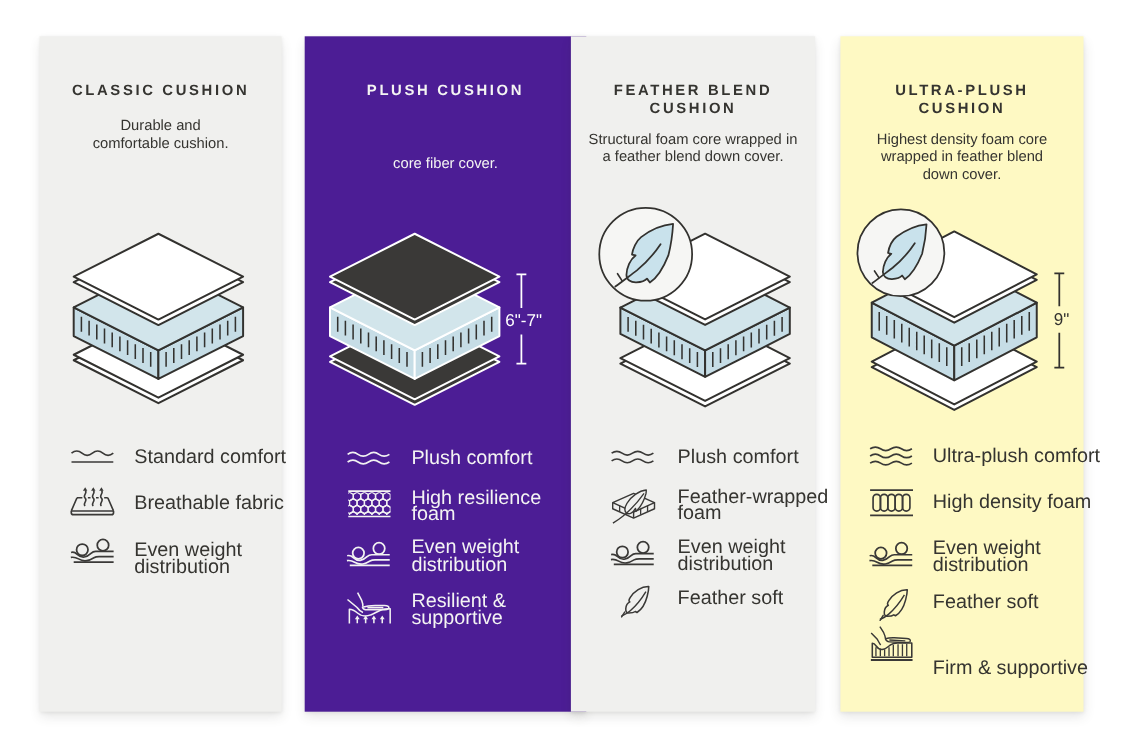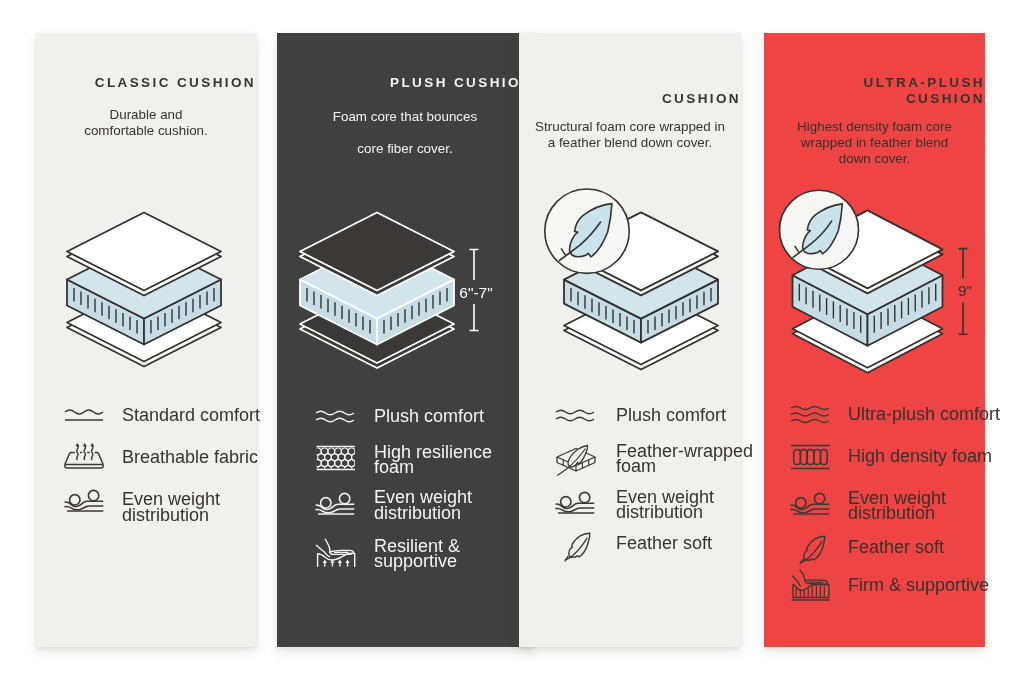--- a/index.html
+++ b/index.html
@@ -1,18 +1,18 @@
 <!DOCTYPE html>
 <html><head><meta charset="utf-8">
 <style>
   html,body { margin:0; padding:0; width:1024px; height:683px; background:#ffffff;
               font-family:"Liberation Sans", sans-serif; overflow:hidden; }
   .card { position:absolute; top:33px; height:614px;
           box-shadow: 0 5px 10px rgba(60,60,55,.13), 0 1px 3px rgba(60,60,55,.08); }
-  .title { position:absolute; width:100%; text-align:right; font-weight:bold;
+  .title { position:absolute; width:100%; text-align:center; font-weight:bold;
            font-size:13.5px; letter-spacing:2.4px; transform:translateY(-50%); white-space:nowrap; }
   .desc { position:absolute; width:100%; text-align:center; font-size:13.4px;
           transform:translateY(-50%); white-space:nowrap; }
   .illwrap { position:absolute; left:0; top:0; width:100%; height:100%; }
   .illwrap svg { position:absolute; left:0; top:0; }
   .icon { position:absolute; width:44px; height:44px; }
   .ftext { position:absolute; font-size:18px; line-height:15.5px; white-space:nowrap; }
 </style></head>
 <body>
 <div class="card" style="left:36px; width:220px; background:#f0f0ee; color:#353430">
@@ -51,23 +51,22 @@
     <div class="ftext" style="left:86px; top:416.8px">Breathable fabric</div>
     <div class="icon" style="left:26px; top:444.5px"><svg width="44" height="44" viewBox="0 0 44 44">
         <circle cx="12.8" cy="21.8" r="5.2" fill="none" stroke="#3a3937" stroke-width="1.6"></circle>
         <circle cx="31.6" cy="17.6" r="5.2" fill="none" stroke="#3a3937" stroke-width="1.6"></circle>
         <path d="M2.6 24.2 C4.8 23.5 6.6 24.4 8.2 25.9 C10.2 27.8 12.2 28.7 14.6 28.4 C17.1 28.1 19.1 26.6 20.7 25.1 C21.9 24 23.2 23.3 25 23.3 L41.3 23.3" fill="none" stroke="#3a3937" stroke-width="1.5"></path>
         <path d="M2.4 28.7 C5.4 28.2 7.4 28.9 9.4 30.1 C11.9 31.6 14.4 32.1 16.9 31.7 C19.4 31.3 21.4 30.2 23.4 29 C24.6 28.3 26 28 28 28 L41.3 28" fill="none" stroke="#3a3937" stroke-width="1.5"></path>
         <path d="M5 33 L41.3 33" stroke="#3a3937" stroke-width="1.5"></path>
       </svg></div>
     <div class="ftext" style="left:86px; top:459.0px">Even weight<br>distribution</div>
   </div>
-<div class="card" style="left:277px; width:256px; background:#404040; color:#f4f4f3">
+<div class="card" style="left:277px; width:256px; background:#4c1d95; color:#f4f4f3">
     <div class="title" style="top:49.0px">PLUSH CUSHION</div>
-    <div class="desc" style="top:82.5px">Foam core that bounces</div>
     <div class="desc" style="top:114.5px">core fiber cover.</div>
     <div class="illwrap">
       <svg class="illus" width="220" height="400" viewBox="0 0 220 400">
         <path d="M100 257 L177 296 L100 335 L23 296 Z" fill="#3a3937" stroke="#ffffff" stroke-width="1.8" stroke-linejoin="round"></path>
         <path d="M100 252 L177 291 L100 330 L23 291 Z" fill="#3a3937" stroke="#ffffff" stroke-width="1.8" stroke-linejoin="round"></path>
         <path d="M23 246.5 L100 285.5 L100 311.5 L23 272.5 Z" fill="#c6dde6" stroke="#ffffff" stroke-width="1.8" stroke-linejoin="round"></path>
         <path d="M177 246.5 L100 285.5 L100 311.5 L177 272.5 Z" fill="#c6dde6" stroke="#ffffff" stroke-width="1.8" stroke-linejoin="round"></path>
         <path d="M100 207.5 L177 246.5 L100 285.5 L23 246.5 Z" fill="#d2e5eb" stroke="#ffffff" stroke-width="1.8" stroke-linejoin="round"></path>
         <path d="M30.0 255.0 L30.0 268.5 M170.0 255.0 L170.0 268.5 M37.0 258.6 L37.0 272.1 M163.0 258.6 L163.0 272.1 M44.0 262.1 L44.0 275.6 M156.0 262.1 L156.0 275.6 M51.0 265.7 L51.0 279.2 M149.0 265.7 L149.0 279.2 M58.0 269.2 L58.0 282.7 M142.0 269.2 L142.0 282.7 M65.0 272.8 L65.0 286.3 M135.0 272.8 L135.0 286.3 M72.0 276.3 L72.0 289.8 M128.0 276.3 L128.0 289.8 M79.0 279.9 L79.0 293.4 M121.0 279.9 L121.0 293.4 M86.0 283.4 L86.0 296.9 M114.0 283.4 L114.0 296.9 M93.0 287.0 L93.0 300.5 M107.0 287.0 L107.0 300.5" stroke="#33322f" stroke-width="1.4" fill="none"></path>
         <path d="M100 184.5 L177 223.5 L100 262.5 L23 223.5 Z" fill="#3a3937" stroke="#ffffff" stroke-width="1.8" stroke-linejoin="round"></path>
@@ -136,20 +135,21 @@
         <path d="M19.4 34.5 L19.4 30" stroke="#f2f2f2" stroke-width="1.4"></path>
         <path d="M17.2 31 L19.4 27.6 L21.599999999999998 31 Z" fill="#f2f2f2" stroke="none"></path>
         <path d="M26.9 34.5 L26.9 30" stroke="#f2f2f2" stroke-width="1.4"></path>
         <path d="M24.7 31 L26.9 27.6 L29.099999999999998 31 Z" fill="#f2f2f2" stroke="none"></path>
         <path d="M34.5 34.5 L34.5 30" stroke="#f2f2f2" stroke-width="1.4"></path>
         <path d="M32.3 31 L34.5 27.6 L36.7 31 Z" fill="#f2f2f2" stroke="none"></path>
       </svg></div>
     <div class="ftext" style="left:97px; top:505.5px">Resilient &amp;<br>supportive</div>
   </div>
 <div class="card" style="left:519px; width:222px; background:#f0f0ee; color:#353430">
+    <div class="title" style="top:49.4px">FEATHER BLEND</div>
     <div class="title" style="top:64.9px">CUSHION</div>
     <div class="desc" style="top:93.0px">Structural foam core wrapped in</div>
     <div class="desc" style="top:109.0px">a feather blend down cover.</div>
     <div class="illwrap">
       <svg class="illus" width="222" height="400" viewBox="0 0 222 400">
         <path d="M122 258.5 L199 297.5 L122 336.5 L45 297.5 Z" fill="#ffffff" stroke="#33322f" stroke-width="1.8" stroke-linejoin="round"></path>
         <path d="M122 253.5 L199 292.5 L122 331.5 L45 292.5 Z" fill="#ffffff" stroke="#33322f" stroke-width="1.8" stroke-linejoin="round"></path>
         <path d="M45 246.6 L122 285.6 L122 309.6 L45 270.6 Z" fill="#c6dde6" stroke="#33322f" stroke-width="1.8" stroke-linejoin="round"></path>
         <path d="M199 246.6 L122 285.6 L122 309.6 L199 270.6 Z" fill="#c6dde6" stroke="#33322f" stroke-width="1.8" stroke-linejoin="round"></path>
         <path d="M122 207.6 L199 246.6 L122 285.6 L45 246.6 Z" fill="#d2e5eb" stroke="#33322f" stroke-width="1.8" stroke-linejoin="round"></path>
@@ -183,21 +183,21 @@
         <path d="M5 33 L41.3 33" stroke="#3a3937" stroke-width="1.5"></path>
       </svg></div>
     <div class="ftext" style="left:97px; top:456.5px">Even weight<br>distribution</div>
     <div class="icon" style="left:34px; top:489.0px"><svg width="44" height="44" viewBox="0 0 44 44">
         <path d="M36.8 11.2 C30 11 23.5 15.5 20 21 C18.6 23.2 18.4 24.6 19.6 25.2 C17.4 26.2 16.1 28.7 15.9 31.2 C15.7 33.7 16.6 35.3 18.6 35.3 C20.8 35.3 23.2 35 24.6 33.9 L26.1 34.8 C30.2 32.3 33.6 26.8 35.3 20.3 C36.1 17.2 36.8 13.6 36.8 11.2 Z" fill="none" stroke="#3a3937" stroke-width="1.4" stroke-linejoin="round"></path>
         <path d="M34.2 15.8 C30.5 22 25.3 28.6 19.7 33.5 C17.6 35.3 14.6 37 11.9 38.2" fill="none" stroke="#3a3937" stroke-width="1.3"></path>
         <path d="M14.9 34.4 L12.1 38.9" stroke="#3a3937" stroke-width="1.3" stroke-linecap="round"></path>
       </svg></div>
     <div class="ftext" style="left:97px; top:503.2px">Feather soft</div>
   </div>
-<div class="card" style="left:764px; width:221px; background:#ef4444; color:#353430">
+<div class="card" style="left:764px; width:221px; background:#fef9c3; color:#353430">
     <div class="title" style="top:49.1px">ULTRA-PLUSH</div>
     <div class="title" style="top:64.6px">CUSHION</div>
     <div class="desc" style="top:93.0px">Highest density foam core</div>
     <div class="desc" style="top:109.0px">wrapped in feather blend</div>
     <div class="desc" style="top:125.0px">down cover.</div>
     <div class="illwrap">
       <svg class="illus" width="221" height="400" viewBox="0 0 221 400">
         <path d="M103.5 261.7 L178.5 300.7 L103.5 339.7 L28.5 300.7 Z" fill="#ffffff" stroke="#33322f" stroke-width="1.8" stroke-linejoin="round"></path>
         <path d="M103.5 256.7 L178.5 295.7 L103.5 334.7 L28.5 295.7 Z" fill="#ffffff" stroke="#33322f" stroke-width="1.8" stroke-linejoin="round"></path>
         <path d="M28.5 242.2 L103.5 281.2 L103.5 312.7 L28.5 273.7 Z" fill="#c6dde6" stroke="#33322f" stroke-width="1.8" stroke-linejoin="round"></path>
@@ -246,14 +246,14 @@
     <div class="ftext" style="left:84px; top:506.5px">Feather soft</div>
     <div class="icon" style="left:23.5px; top:533.2px"><svg width="44" height="44" viewBox="0 0 44 44">
         <path d="M4 9.5 L9.3 14.8 C10.5 16.8 11.3 18.6 12.6 20.4" fill="none" stroke="#3a3937" stroke-width="1.3"></path>
         <path d="M11.9 3.6 L15.2 8.8 C16.2 11 16.9 12.5 16.9 14.3" fill="none" stroke="#3a3937" stroke-width="1.3"></path>
         <path d="M16.9 14.7 C19.5 13.9 22 13.7 25 13.8 L36 14.5 C38.7 14.7 40 15.7 39.5 16.9 C39 18 36.5 18.2 33.5 18.1 L20.5 17.5 C18.8 17.4 17.5 16.5 16.9 14.7 Z" fill="none" stroke="#3a3937" stroke-width="1.3" stroke-linejoin="round"></path>
         <path d="M20.5 15.8 L35 16.6" stroke="#3a3937" stroke-width="1.3"></path>
         <path d="M5 31.5 L5 18.8 C6.5 18.8 7.5 19.8 8.5 21.3 C10 23.6 12.5 24.8 15 24.3 C17.5 23.8 19.5 21.8 21.5 20.3 C23.5 18.9 25.5 18.5 28 18.5 L40.9 18.5 L40.9 31.5 Z" fill="none" stroke="#3a3937" stroke-width="1.4" stroke-linejoin="round"></path>
         <path d="M8.3 22.3 L8.3 30.5 M12.3 23.8 L12.3 30.5 M16.2 24.2 L16.2 30.5 M20.2 22.3 L20.2 30.5 M24.1 20.2 L24.1 30.5 M28.4 19.7 L28.4 30.5 M32.4 19.6 L32.4 30.5 M36.3 19.5 L36.3 30.5" stroke="#3a3937" stroke-width="1.2"></path>
         <path d="M3.7 34 L41.6 34" stroke="#3a3937" stroke-width="1.6"></path>
       </svg></div>
-    <div class="ftext" style="left:84px; top:545px">Firm &amp; supportive</div>
+    <div class="ftext" style="left:84px; top:567px">Firm &amp; supportive</div>
   </div>
 
 </body></html>

